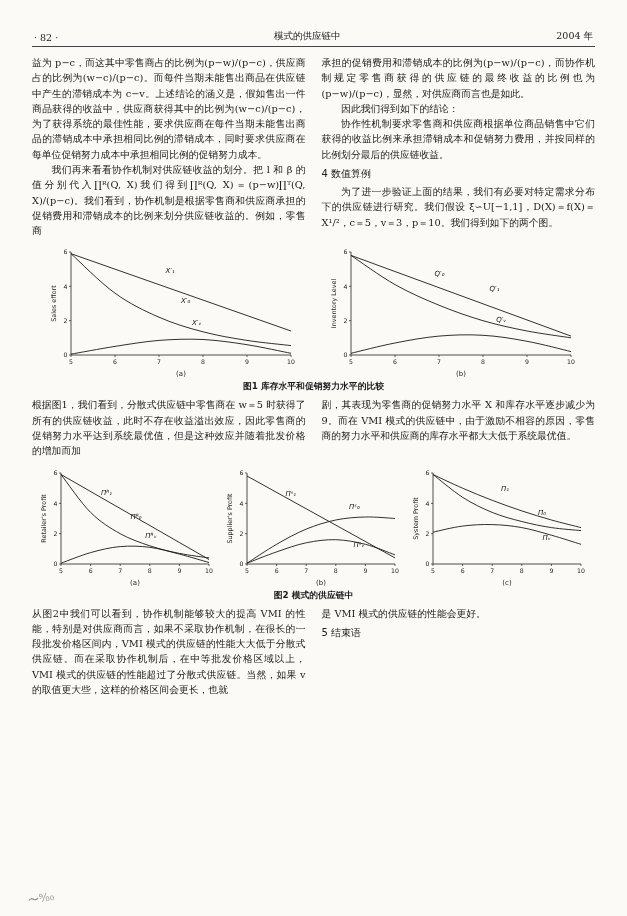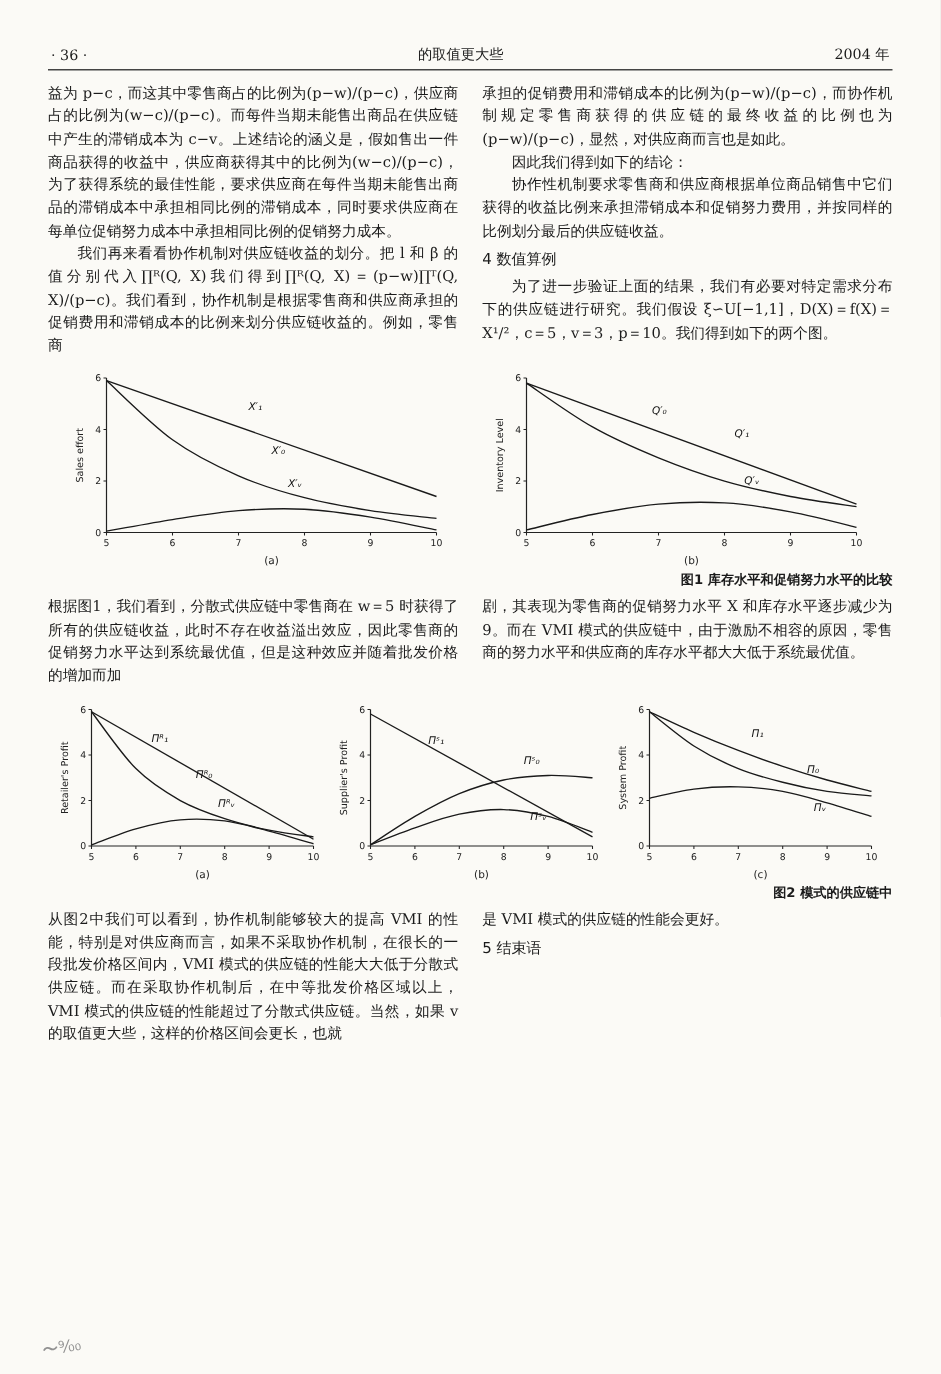--- a/index.html
+++ b/index.html
@@ -15,34 +15,34 @@
   .cols{display:flex;gap:16px;justify-content:center;}
   .col{flex:1;min-width:0;font-size:9.8px;line-height:1.56;text-align:justify;}
   .col p{margin:0;text-indent:2em;}
   .col p.noindent{text-indent:0;}
   h3.sec{font-size:10px;line-height:1.5;margin:4px 0 3px 0;font-weight:normal;
     font-family:"DejaVu Sans","Liberation Sans",sans-serif;}
   figure{margin:7px 0 4px 0;}
   .charts{display:flex;justify-content:center;align-items:flex-end;}
   .charts.fig1{gap:30px;}
   .charts.fig2{gap:8px;}
-  figcaption{text-align:right;font-size:8.8px;font-weight:bold;margin-top:2px;
+  figcaption{text-align:center;font-size:8.8px;font-weight:bold;margin-top:2px;
     font-family:"DejaVu Sans","Liberation Sans",sans-serif;}
   svg{font-family:"DejaVu Sans","Liberation Sans",sans-serif;display:block;}
   .corner-mark{position:absolute;left:28px;bottom:10px;color:#919191;font-size:11px;
     transform:rotate(-10deg);font-family:"DejaVu Sans","Liberation Sans",sans-serif;}
 </style>
 </head>
 <body>
 
 <div class="page">
 
   <header class="pagehead">
-    <span>· 36 ·</span>
-    <span>的取值更大些</span>
+    <span>· 82 ·</span>
+    <span>模式的供应链中</span>
     <span>2004 年</span>
   </header>
   <div class="rule"></div>
 
   <section class="cols">
     <div class="col">
       <p class="noindent">益为 p−c，而这其中零售商占的比例为(p−w)/(p−c)，供应商占的比例为(w−c)/(p−c)。而每件当期未能售出商品在供应链中产生的滞销成本为 c−v。上述结论的涵义是，假如售出一件商品获得的收益中，供应商获得其中的比例为(w−c)/(p−c)，为了获得系统的最佳性能，要求供应商在每件当期未能售出商品的滞销成本中承担相同比例的滞销成本，同时要求供应商在每单位促销努力成本中承担相同比例的促销努力成本。</p>
       <p>我们再来看看协作机制对供应链收益的划分。把 l 和 β 的值分别代入∏ᴿ(Q, X)我们得到∏ᴿ(Q, X)＝(p−w)∏ᵀ(Q, X)/(p−c)。我们看到，协作机制是根据零售商和供应商承担的促销费用和滞销成本的比例来划分供应链收益的。例如，零售商</p>
     </div>
     <div class="col">

